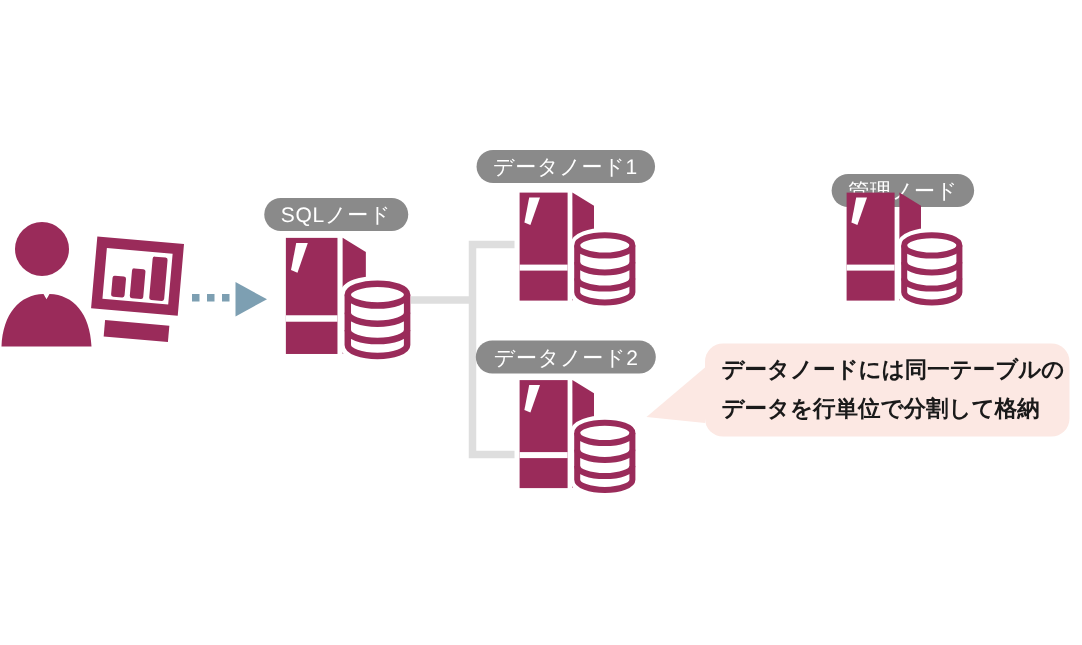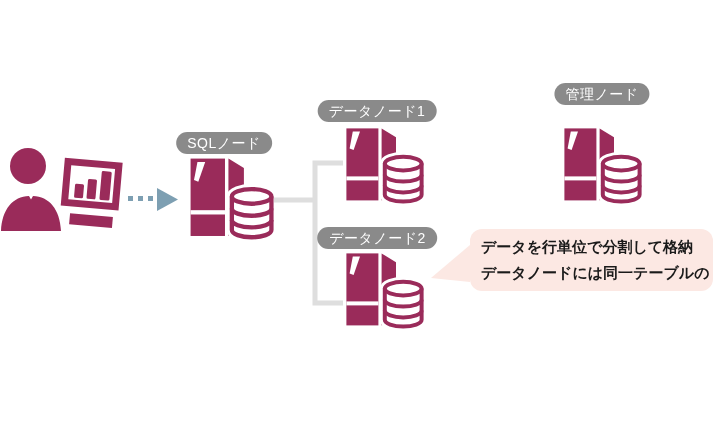--- a/index.html
+++ b/index.html
@@ -86,31 +86,31 @@
     <path d="M271,200 L315,200"></path>
     <path d="M343,163 L315,163 L315,303 L343,303"></path>
   </g>
 
   <polygon points="470,245 470,282 431,278" fill="var(--callout-bg)"></polygon>
 </svg>
 
 <div class="badge" style="left:224px;top:132px;">SQLノード</div>
 <div class="badge" style="left:377px;top:100px;">データノード1</div>
 <div class="badge" style="left:377px;top:227px;padding-left:12px;">データノード2</div>
-<div class="badge" style="left:602px;top:83px;">管理ノード</div>
+<div class="badge" style="left:602px;top:116px;">管理ノード</div>
 
 <svg class="node-icon" style="left:188px;top:156px;" width="86" height="86">
   <use href="#server-db"></use>
 </svg>
 <svg class="node-icon" style="left:344px;top:126px;" width="80" height="80">
   <use href="#server-db"></use>
 </svg>
 <svg class="node-icon" style="left:344px;top:251px;" width="80" height="80">
   <use href="#server-db"></use>
 </svg>
 <svg class="node-icon" style="left:562px;top:126px;" width="80" height="80">
   <use href="#server-db"></use>
 </svg>
 
 <div class="callout">
+  <span>データノードには同一テーブルの</span>
   <span>データを行単位で分割して格納</span>
-  <span>データノードには同一テーブルの</span>
 </div>
 
 </body></html>

